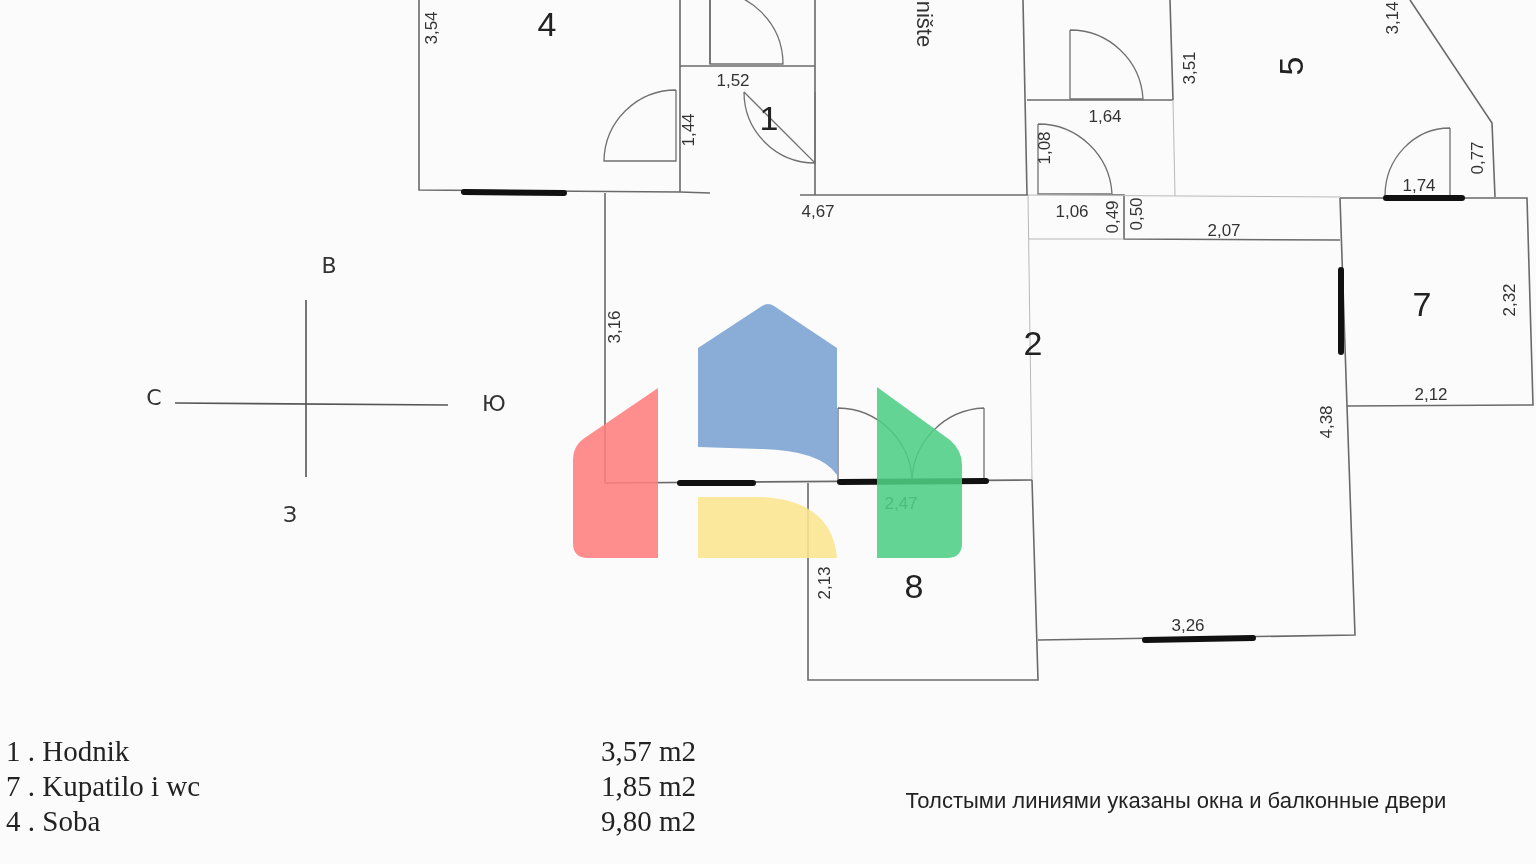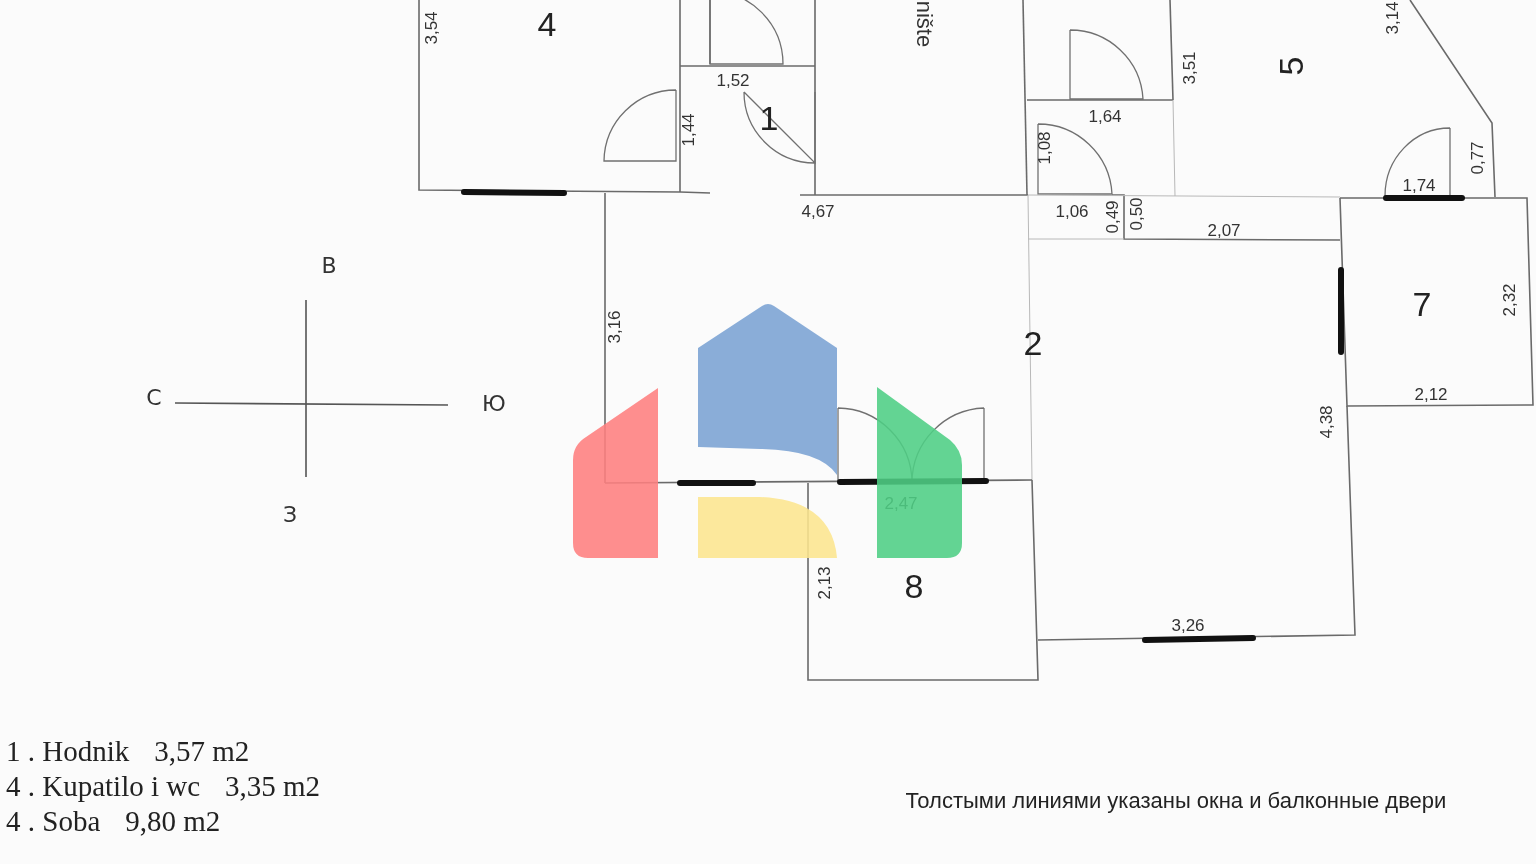--- a/index.html
+++ b/index.html
@@ -15,21 +15,21 @@
   .door { stroke: #707070; stroke-width: 1.3; fill: none; }
   .win { stroke: #111; stroke-width: 6; stroke-linecap: round; fill: none; }
   .dim { font-family: "Liberation Sans", sans-serif; font-size: 17px; fill: #333; }
   .room { font-family: "Liberation Sans", sans-serif; font-size: 34px; fill: #222; }
   .compass { font-family: "DejaVu Sans", sans-serif; font-size: 22px; fill: #333; }
   .note { font-family: "Liberation Sans", sans-serif; font-size: 22px; fill: #222; }
   .legend {
     position: absolute; left: 6px; top: 734px; width: 690px;
     font-family: "Liberation Serif", serif; font-size: 29px; color: #222; line-height: 35px;
   }
-  .legend-row { display: flex; }
+  .legend-row { display: flex; justify-content: space-between; }
   .legend-area { width: 120px; text-align: right; }
 </style>
 </head>
 <body>
 
 <svg id="plan" viewBox="0 0 1536 864" xmlns="http://www.w3.org/2000/svg">
 
   <g>
     <path class="wall" d="M419 0 L419 190 L680 192"></path>
     <path class="wall" d="M680 0 L680 192"></path>
@@ -143,20 +143,20 @@
 
   <text class="note" x="1176" y="808" text-anchor="middle">Толстыми линиями указаны окна и балконные двери</text>
 </svg>
 
 <div class="legend">
   <div class="legend-row">
     <span>1 . Hodnik</span>
     <span class="legend-area">3,57 m2</span>
   </div>
   <div class="legend-row">
-    <span>4 . Kupatilo i wc</span>
-    <span class="legend-area">3,35 m2</span>
+    <span>7 . Kupatilo i wc</span>
+    <span class="legend-area">1,85 m2</span>
   </div>
   <div class="legend-row">
     <span>4 . Soba</span>
     <span class="legend-area">9,80 m2</span>
   </div>
 </div>
 
 </body></html>

